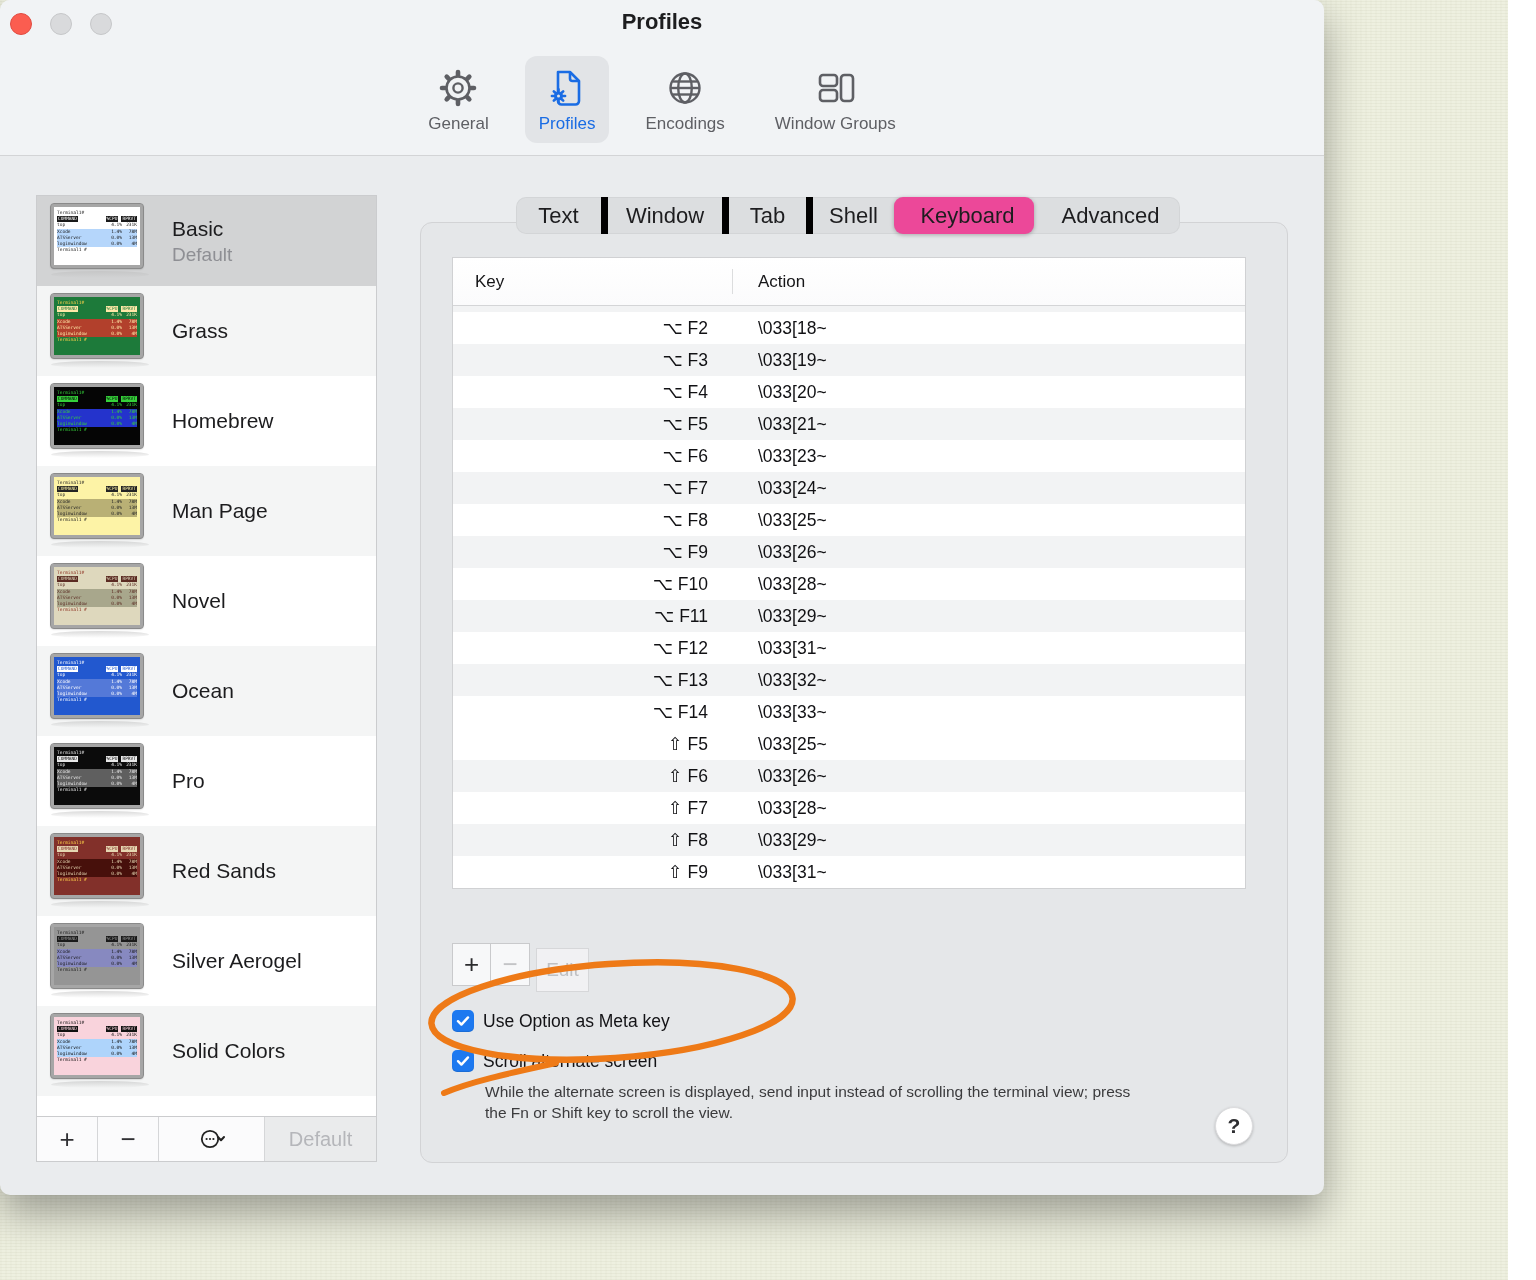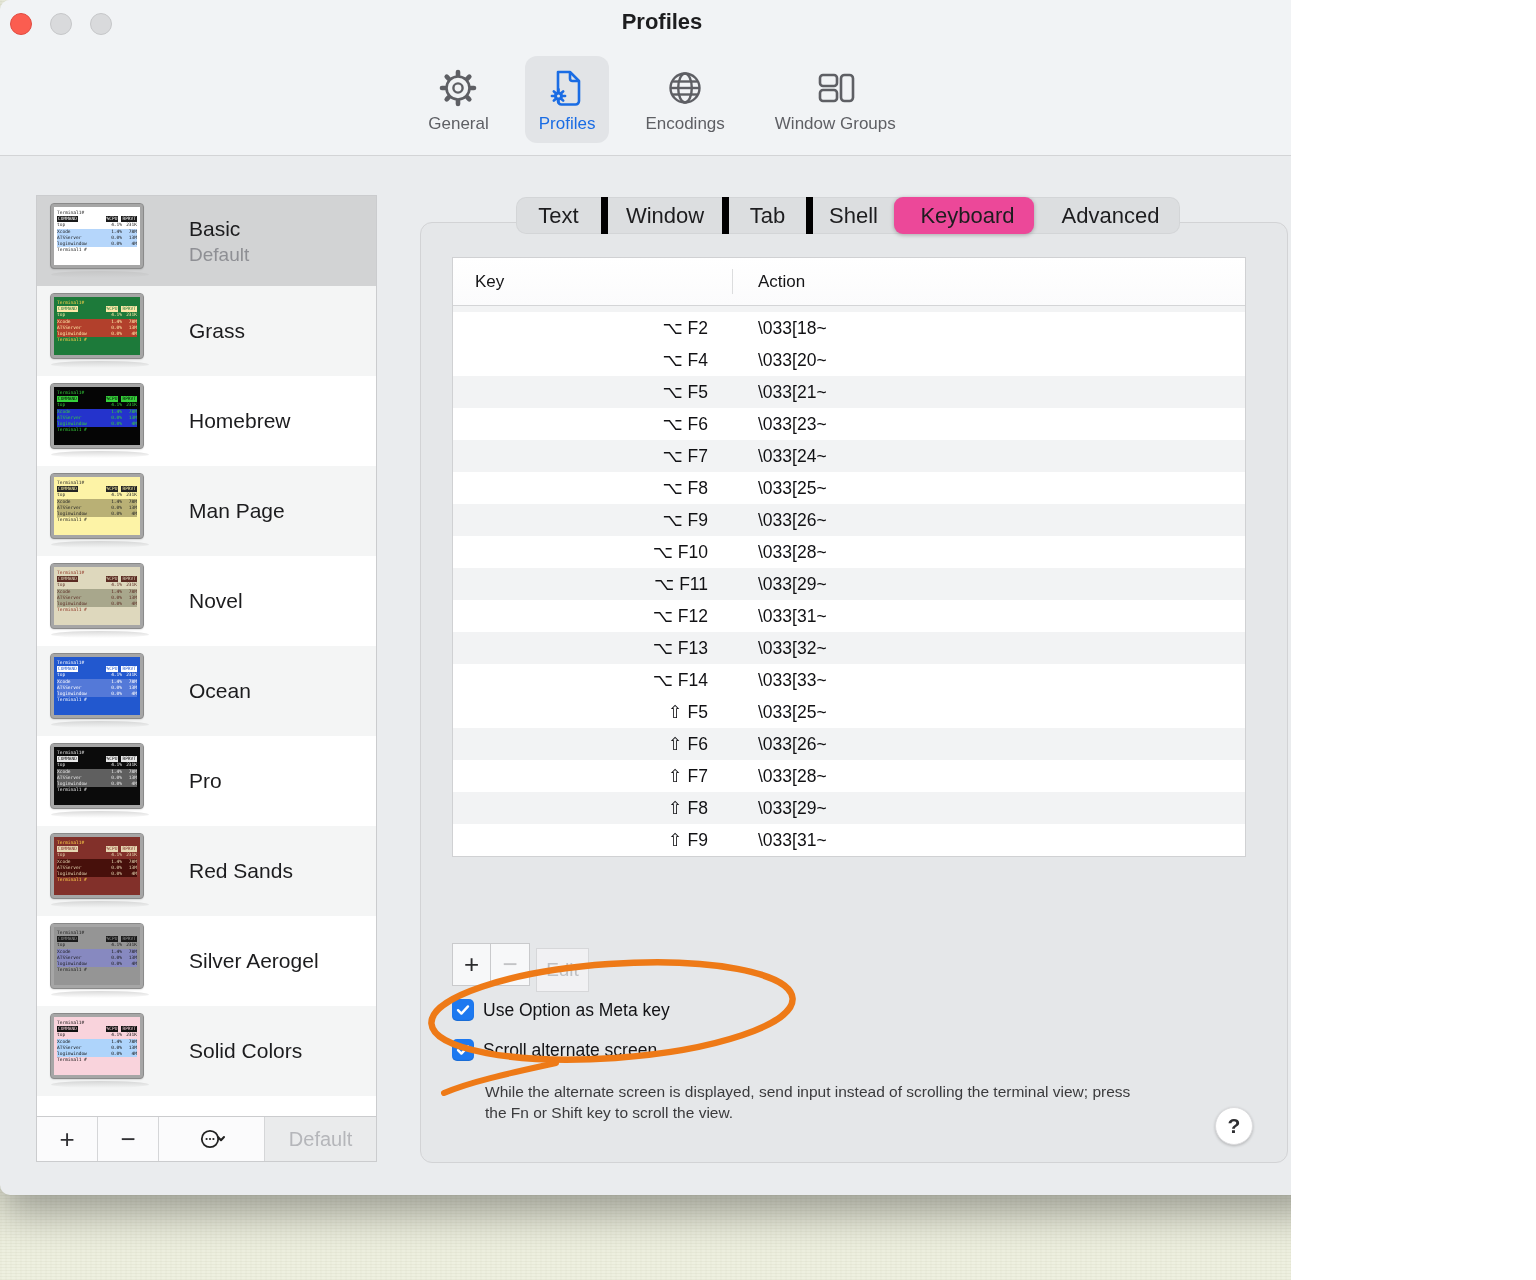--- a/index.html
+++ b/index.html
@@ -1,18 +1,18 @@
 <!DOCTYPE html>
 <html><head>
 <meta charset="utf-8">
 <style>
   * { margin:0; padding:0; box-sizing:border-box; }
   html,body { width:1536px; height:1280px; font-family:"Liberation Sans",sans-serif; }
   .desktop {
-    position:relative; width:1291px; height:1280px; overflow:hidden;
+    position:relative; width:1508px; height:1280px; overflow:hidden;
     background-color:#eef0e0;
     background-image:
       repeating-linear-gradient(0deg, rgba(170,170,140,.10) 0 1px, rgba(255,255,255,0) 1px 3px),
       repeating-linear-gradient(90deg, rgba(200,200,175,.08) 0 2px, rgba(255,255,255,0) 2px 5px);
   }
   .window {
     position:absolute; left:0; top:0; width:1324px; height:1195px;
     background:#eaecee; border-radius:10px;
     box-shadow:0 18px 40px rgba(0,0,0,.35);
   }
@@ -50,21 +50,21 @@
     box-shadow:0 1px 2px rgba(0,0,0,.35); }
   .thumb .hl { display:flex; align-items:center; }
   .thumb .chip { padding:0 1px; }
   .thumb .sp { flex:1; }
   .thumb .trow { display:flex; }
   .thumb .tn { flex:1; overflow:hidden; white-space:nowrap; }
   .thumb .tc { width:15px; text-align:right; }
   .thumb .tm { width:15px; text-align:right; }
   .reflect { width:98px; height:7px; margin-top:3px; border-radius:50%;
     background:linear-gradient(#bcbcbc,rgba(255,255,255,0)); opacity:.55; }
-  .plabels { margin-left:32px; }
+  .plabels { margin-left:15px; }
   .pname { font-size:21px; color:#1c1c1e; }
   .psub  { font-size:19px; color:#8e8f94; margin-top:3px; }
   .side-footer { position:absolute; left:0; bottom:0; width:100%; height:45px;
     border-top:1px solid #cbccce; display:flex; background:#fbfbfc; }
   .sf-cell { display:flex; align-items:center; justify-content:center;
     border-right:1px solid #d5d6d8; color:#303033; }
   .sf-add { width:61px; font-size:26px; font-weight:400; }
   .sf-remove { width:61px; font-size:26px; }
   .sf-more { width:106px; gap:6px; }
   .sf-default { flex:1; border-right:none; background:#eaebec; color:#b5b6ba; font-size:20px; }
@@ -97,21 +97,21 @@
     font-family:"Liberation Sans","DejaVu Sans",sans-serif; }
   .kt-action { padding-left:26px; font-family:"Liberation Sans","DejaVu Sans",sans-serif; }
   
   .pm-group { position:absolute; left:452px; top:943px; display:flex; }
   .btn-square { width:39px; height:43px; background:#f7f8f9; border:1px solid #c9cacc;
     display:flex; align-items:center; justify-content:center; font-size:26px; color:#2b2b2e; }
   .btn-square + .btn-square { border-left:none; color:#c3c4c6; }
   .btn-edit { position:absolute; left:536px; top:948px; width:53px; height:44px;
     background:rgba(248,249,250,.6); border:1px solid #d6d7d9; display:flex;
     align-items:center; justify-content:center; font-size:19px; color:#bfc0c3; }
-  .option-row { position:absolute; left:452px; display:flex; align-items:center; gap:9px; }
+  .option-row { position:absolute; left:452px; display:flex; align-items:center; gap:9px;margin-top:11px; }
   .option-row .cb { width:22px; height:22px; border-radius:5px; background:#1d79f0;
     display:flex; align-items:center; justify-content:center; box-shadow:inset 0 -1px 1px rgba(0,0,0,.12); }
   .option-row .cb svg { width:14px; height:12px; }
   .option-label { font-size:17.5px; color:#131316; }
   .help-text { position:absolute; left:485px; top:1081px; width:668px;
     font-size:15.5px; line-height:21px; color:#3b3b3d; }
   .help-btn { position:absolute; left:1215px; top:1107px; width:38px; height:38px;
     border-radius:50%; background:#ffffff; border:1px solid #dcdcde;
     box-shadow:0 1px 3px rgba(0,0,0,.22); display:flex; align-items:center;
     justify-content:center; font-size:21px; font-weight:700; color:#2e2e31; }
@@ -626,20 +626,24 @@
         <div class="col-key">Key</div>
         <div class="kt-hdivider"></div>
         <div class="col-action">Action</div>
       </div>
       <div class="row-sliver"></div>
       <div id="kt-body">
           <div class="kt-row">
             <div class="kt-key">⌥ F2</div>
             <div class="kt-action">\033[18~</div>
           </div>
+          <div class="kt-row alt">
+            <div class="kt-key">⌥ F3</div>
+            <div class="kt-action">\033[19~</div>
+          </div>
           <div class="kt-row">
             <div class="kt-key">⌥ F4</div>
             <div class="kt-action">\033[20~</div>
           </div>
           <div class="kt-row alt">
             <div class="kt-key">⌥ F5</div>
             <div class="kt-action">\033[21~</div>
           </div>
           <div class="kt-row">
             <div class="kt-key">⌥ F6</div>

